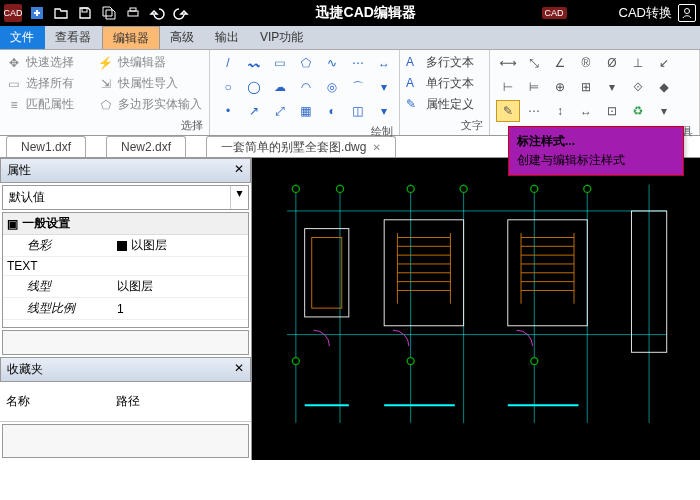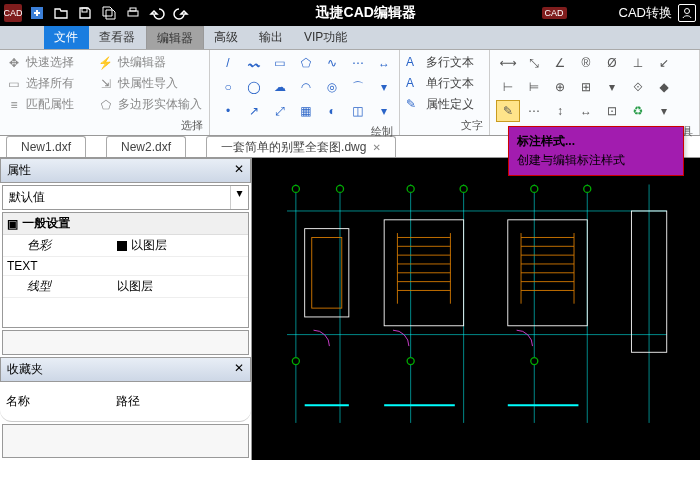--- a/index.html
+++ b/index.html
@@ -8,22 +8,22 @@
 .titlebar { height: 26px; background: #000; display: flex; align-items: center; padding: 0 4px; color: #fff; }
 .titlebar .tb-icons { display: flex; gap: 6px; align-items: center; }
 .titlebar .tb-icon { width: 18px; height: 18px; display: flex; align-items: center; justify-content: center; }
 .titlebar .title { flex: 1; text-align: center; font-size: 14px; font-weight: bold; }
 .titlebar .right { display: flex; align-items: center; gap: 6px; }
 .cad-badge { background: #7f1d1d; color: #fff; font-size: 9px; padding: 1px 3px; border-radius: 2px; }
 .btn-conv { font-size: 13px; margin-left: 46px; }
 
 .menubar { height: 24px; background: #d0d7e0; display: flex; align-items: stretch; border-bottom: 1px solid #aaa; }
 .menutab { padding: 0 10px; display: flex; align-items: center; border-right: 1px solid transparent; color: #333; }
-.menutab.active-file { background: #1a7de0; color: #fff; margin-left: 44px; }
-.menutab.active-editor { background: #a3a3a3; border: 1px solid #999; border-bottom: none; }
+.menutab.active-file { background: #1a7de0; color: #fff; }
+.menutab.active-editor { background: #fdba74; border: 1px solid #999; border-bottom: none; }
 
 .ribbon { height: 86px; background: #fafcfe; border-bottom: 1px solid #999; display: flex; position: relative; }
 .ribbon .group { border-right: 1px solid #ccc; padding: 2px 6px; display: flex; flex-direction: column; }
 .ribbon .group-body { flex: 1; }
 .ribbon .group-label { text-align: right; color: #555; font-size: 11px; padding-top: 2px; }
 .sel-group { width: 210px; }
 .sel-row { display: flex; align-items: center; gap: 4px; padding: 2px 0; color: #888; }
 .sel-row .ic { width: 16px; height: 16px; display:inline-flex; align-items:center; justify-content:center; }
 
 .draw-group { width: 190px; }
@@ -53,21 +53,21 @@
 .dropdown { display:flex; border:1px solid #999; margin:2px; }
 .dropdown .dd-text { flex:1; padding:3px 6px; }
 .dropdown .dd-arrow { width:18px; text-align:center; border-left:1px solid #ccc; }
 .propgrid { border:1px solid #999; margin:0 2px; flex:0 0 116px; overflow:auto; background:#fff; }
 .propgrid .pg-head { background:#f0f0f0; padding:2px 4px; display:flex; align-items:center; gap:4px; border-bottom:1px solid #ddd; font-weight:bold; }
 .propgrid .pg-row { display:flex; border-bottom:1px solid #eee; }
 .propgrid .pg-k { width:110px; padding:2px 4px 2px 24px;font-style:italic; }
 .propgrid .pg-v { flex:1; padding:2px 4px; display:flex; align-items:center; gap:4px; }
 .swatch { width:10px; height:10px; background:#000; display:inline-block; }
 .spacer { flex:1; background:#f7f7f7; border:1px solid #999; margin:2px; }
-.fav-head { display:flex; padding:11px 6px; border-bottom:1px solid #ccc;border-radius:12px; }
+.fav-head { display:flex; padding:11px 6px; border-bottom:1px solid #ccc; }
 .fav-head > div:first-child { width:110px; }
 
 .canvas { flex:1; background:#000; position:relative; overflow:hidden; }
 .canvas svg { width:100%; height:100%; }
 
 .user-icon { width:18px; height:18px; border:1px solid #fff; border-radius:2px; display:inline-flex; align-items:center; justify-content:center; }
 </style>
 </head>
 <body>
 
@@ -276,20 +276,24 @@
             <span>以图层</span>
           </div>
         </div>
       <div class="pg-row">
           <div class="pg-v">TEXT</div>
         </div>
       <div class="pg-row">
           <div class="pg-k">线型</div>
           <div class="pg-v">以图层</div>
         </div>
+      <div class="pg-row">
+          <div class="pg-k">线型比例</div>
+          <div class="pg-v">1</div>
+        </div>
     </div>
     <div class="spacer"></div>
     <div class="panel-title">
         <span>收藏夹</span>
         <span>✕</span>
       </div>
     <div class="fav-head">
       <div>名称</div>
       <div>路径</div>
     </div>

